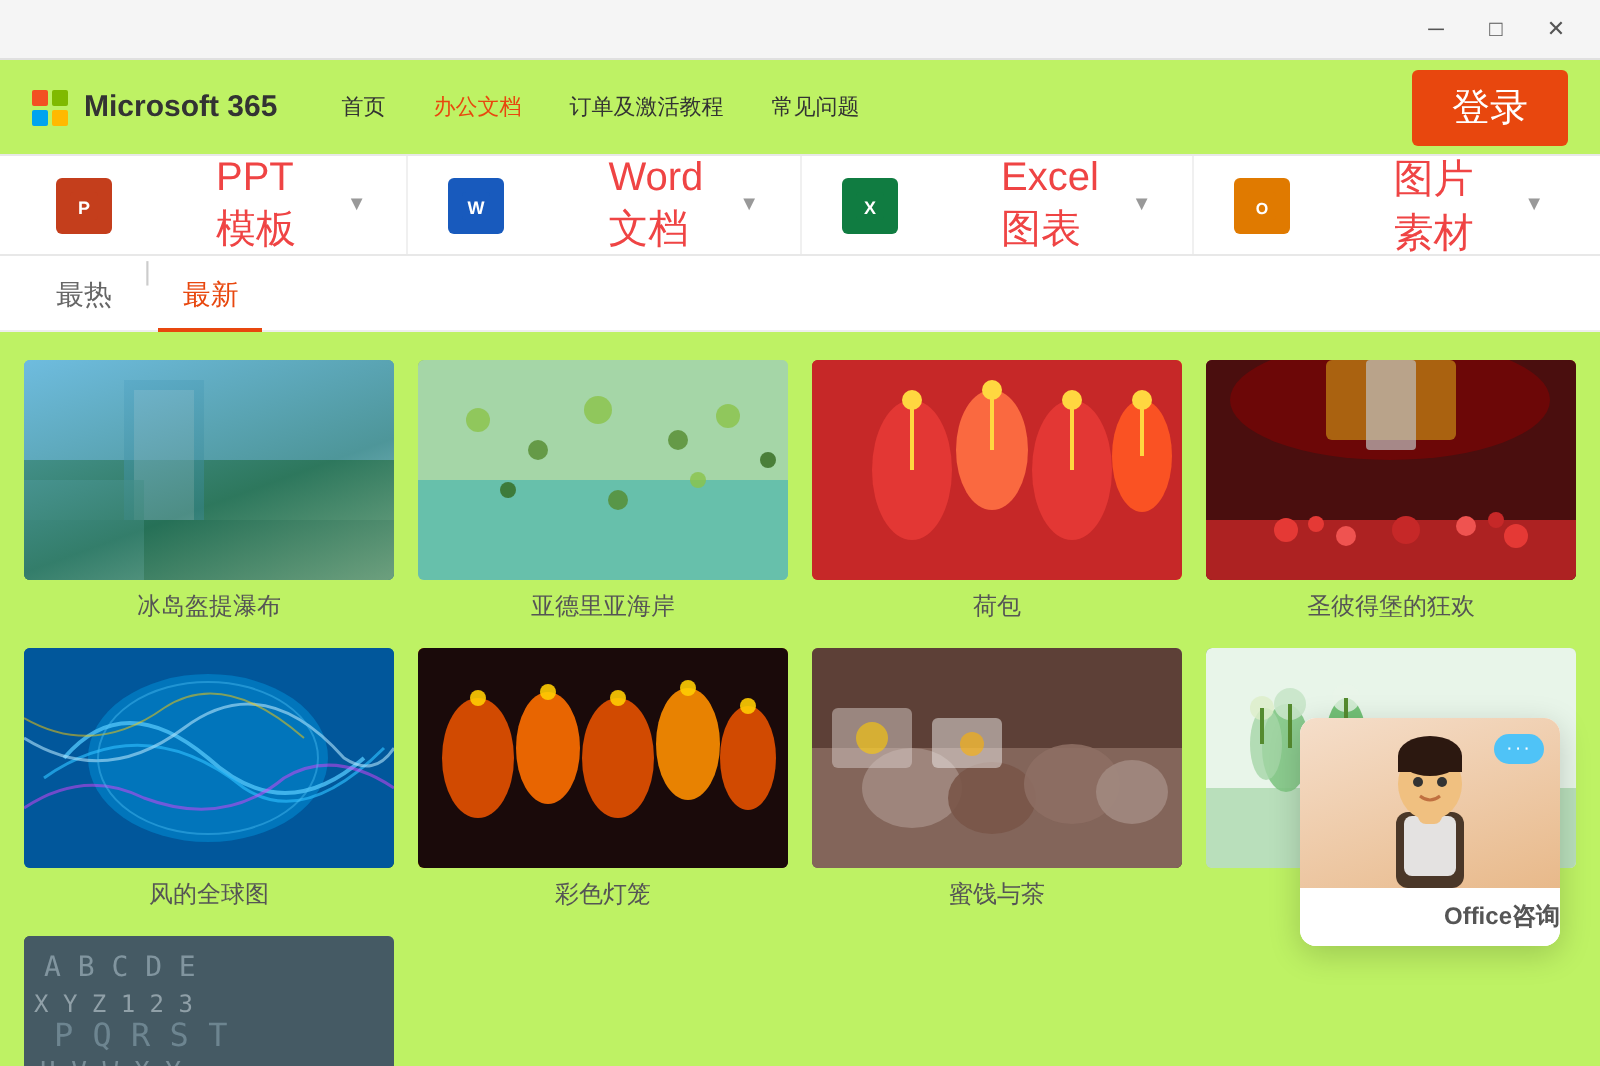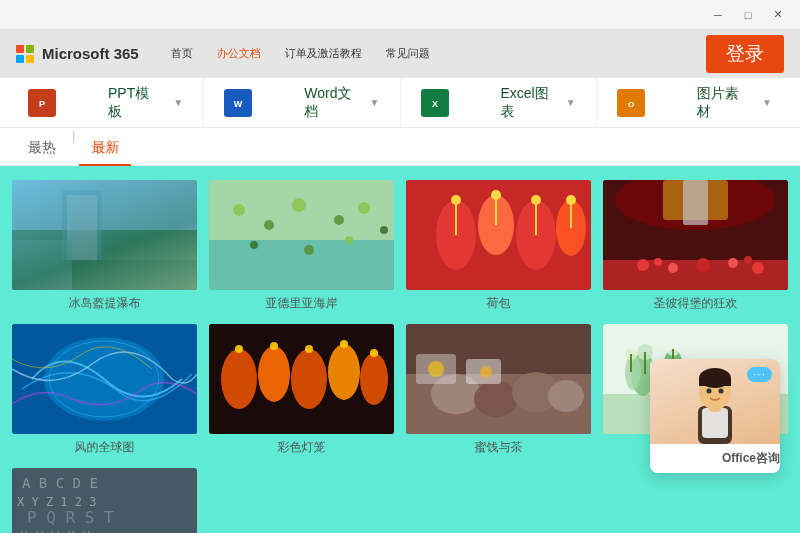--- a/index.html
+++ b/index.html
@@ -19,21 +19,21 @@
     .titlebar-btn {
       width: 28px; height: 22px;
       display: flex; align-items: center; justify-content: center;
       cursor: pointer; font-size: 11px; color: #555;
       border-radius: 2px;
     }
 
     
     .header {
       height: 48px;
-      background: #e5e5e5;
+      background: #bef264;
       display: flex;
       align-items: center;
       padding: 0 16px;
       border-bottom: 1px solid #e8e8e8;
       gap: 0;
     }
     .logo {
       display: flex; align-items: center; gap: 8px;
       margin-right: 32px;
     }
@@ -67,21 +67,21 @@
       padding: 0 20px; height: 100%;
       cursor: pointer; flex: 1; justify-content: center;
       border-right: 1px solid #f0f0f0;
     }
     .cat-item:last-child { border-right: none; }
     .cat-icon { width: 28px; height: 28px; border-radius: 3px; display: flex; align-items: center; justify-content: center; font-size: 14px; font-weight: bold; color: #fff; flex-shrink: 0; }
     .ppt-icon { background: #c43e1c; }
     .word-icon { background: #185abd; }
     .excel-icon { background: #107c41; }
     .img-icon { background: #e07a00; }
-    .cat-label { font-size: 14px; color: #14532d; font-weight: 500; margin-left: 44px; }
+    .cat-label { font-size: 20px; color: #ef4444; font-weight: 500; margin-left: 44px; }
     .cat-arrow { font-size: 10px; color: #999; margin-left: 6px; }
 
     
     .filter-bar {
       height: 38px;
       display: flex;
       align-items: flex-start;
       padding: 0 16px;
       gap: 0;
       border-bottom: 1px solid #eee;
@@ -96,21 +96,21 @@
     }
     .filter-tab.active { color: #e8470e; border-bottom: 2px solid #e8470e; }
     .filter-divider { color: #ccc; margin: 0 4px; }
 
     
     .grid-area {
       padding: 14px 12px;
       display: grid;
       grid-template-columns: repeat(4, 1fr);
       gap: 12px;
-      background: #5eead4;
+      background: #bef264;
       overflow-y: auto;
       max-height: calc(533px - 30px - 48px - 50px - 38px);
     }
     .grid-item { cursor: pointer; }
     .grid-img {
       width: 100%; height: 110px;
       border-radius: 3px;
       overflow: hidden;
       position: relative;
     }

